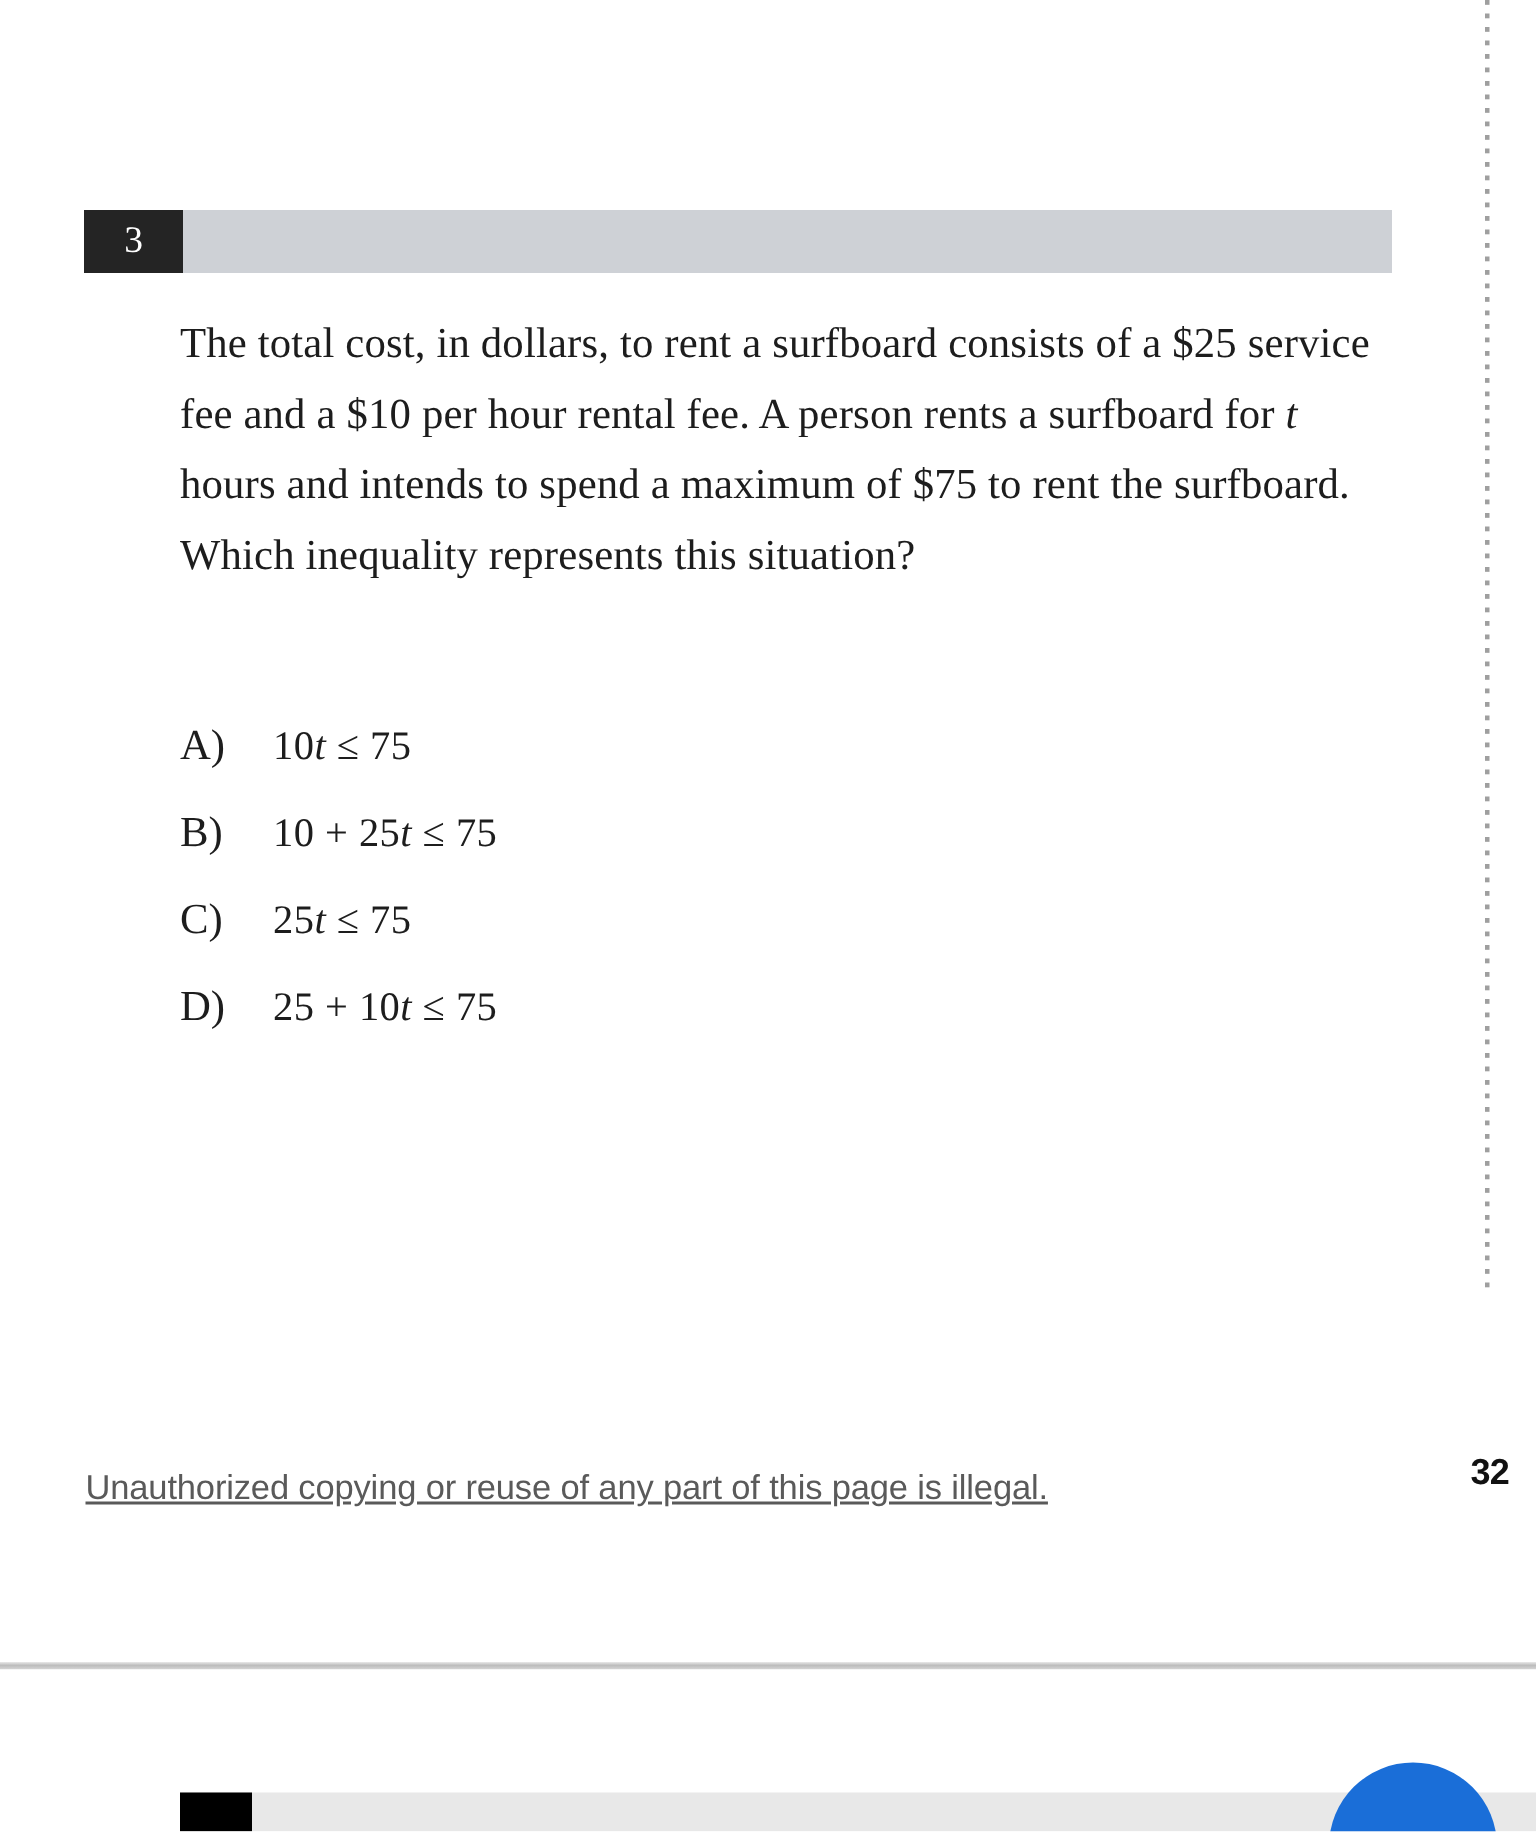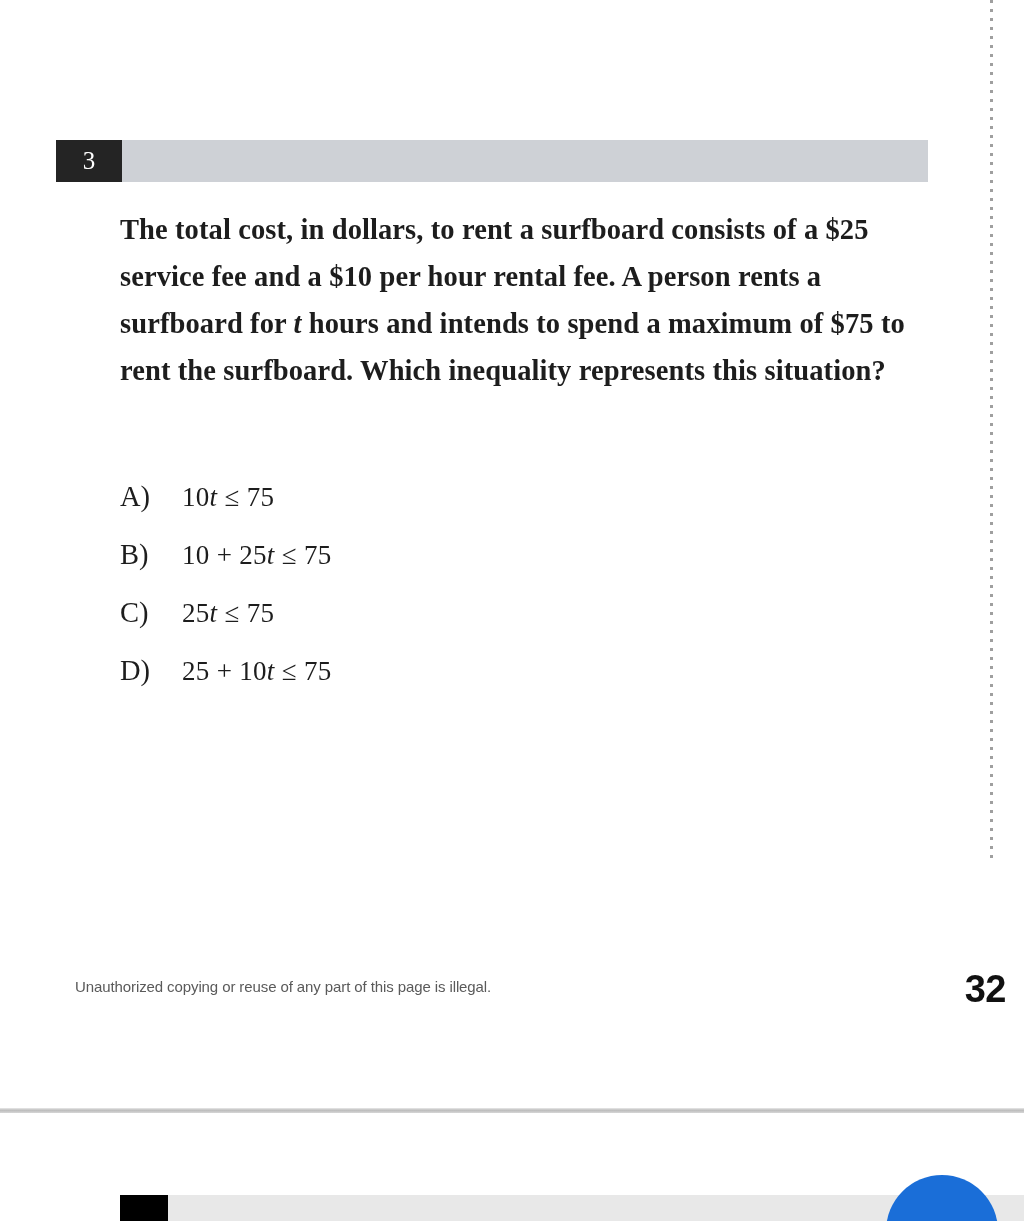--- a/index.html
+++ b/index.html
@@ -70,21 +70,20 @@
   
   .stem {
     position: absolute;
     left: 120px;
     top: 206px;
     width: 800px;
     font-size: 28.5px;
     line-height: 47px;
     color: #1d1d1d;
     letter-spacing: .1px;
-    font-weight: bold;
   }
   .stem .mvar {
     font-style: italic;
   }
   .stem .money {
     white-space: nowrap;
   }
 
   
   .choices {
@@ -110,33 +109,34 @@
     letter-spacing: .3px;
     margin-top: 16px;
   }
   .choice-expr .mvar {
     font-style: italic;
   }
 
   
   .footer-note {
     position: absolute;
-    left: 75px;
+    left: 57px;
     top: 978px;
     font-family: "Liberation Sans", sans-serif;
-    font-size: 15px;
+    font-size: 23px;
     color: #5a5a5a;
     letter-spacing: -.1px;
+    text-decoration: underline;
   }
   .page-number {
     position: absolute;
     right: 18px;
     top: 968px;
     font-family: "Liberation Sans", sans-serif;
-    font-size: 38px;
+    font-size: 24px;
     font-weight: bold;
     color: #111111;
     letter-spacing: -.5px;
   }
 
   
   .sheet-divider {
     position: absolute;
     left: 0;
     top: 1108px;

